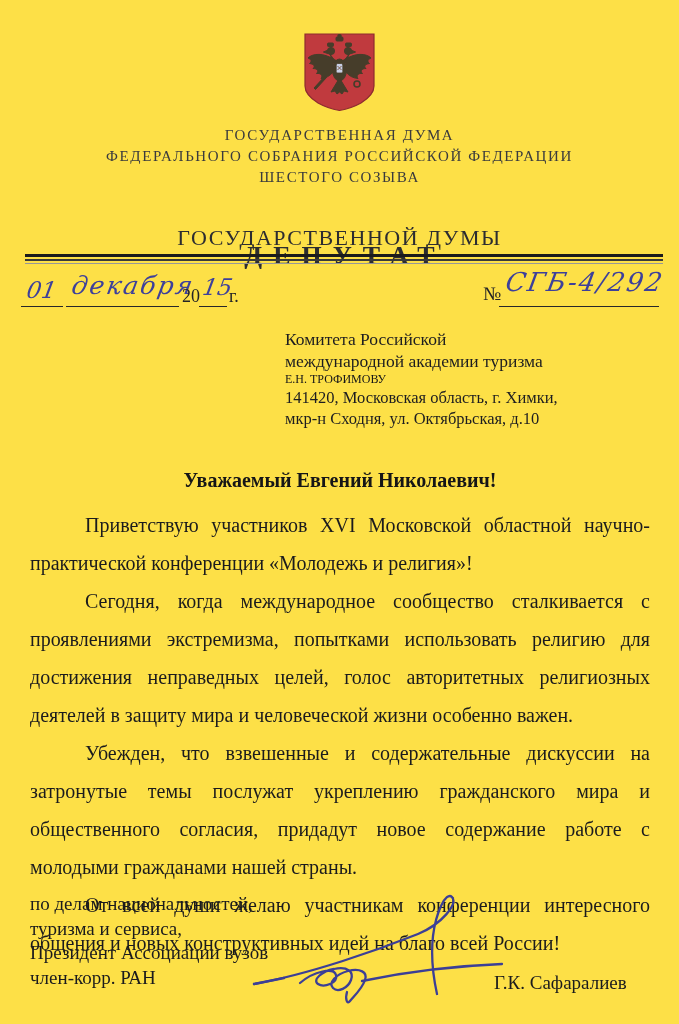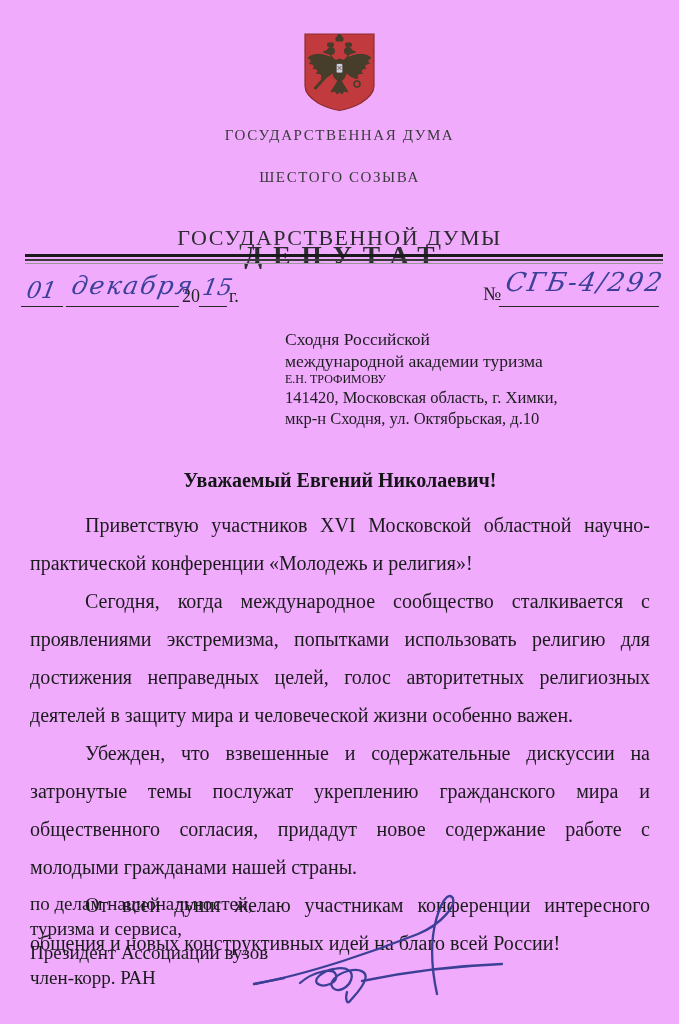--- a/index.html
+++ b/index.html
@@ -1,20 +1,20 @@
 <!DOCTYPE html>
 <html><head>
 <meta charset="utf-8">
 <style>
   html,body{margin:0;padding:0;background:#e8e8e8;}
   .page{
     position:relative;
     width:679px;height:1024px;
     margin:0 auto;
-    background:#f0abfc;
+    background:#fde047;
     font-family:"Liberation Serif", serif;
     color:#1c1c1e;
     overflow:hidden;
   }
   
   .emblem{position:absolute;left:300px;top:32px;width:79px;height:80px;}
   .lh-line{position:absolute;left:0;width:679px;text-align:center;color:#3a3a3d;}
   .lh-small{font-size:15px;letter-spacing:1.6px;}
   .lh1{top:127px;}
   .lh2{top:148px;}
@@ -99,20 +99,21 @@
         <path d="M25,44 L14,56 l1.5,1.5 L26.5,45.5 z"></path>
         <circle cx="57" cy="52" r="3" fill="none" stroke-width="1.6"></circle>
       </g>
 
       <rect x="36.2" y="31.5" width="6.6" height="9.5" rx="1.5" fill="#c9cfe6" stroke="#463d2a" stroke-width="0.8"></rect>
       <path d="M37.5,34 l4,4 M41.5,34 l-4,4" stroke="#70503a" stroke-width="0.9"></path>
     </svg>
   </div>
 
   <div class="lh-line lh-small lh1">ГОСУДАРСТВЕННАЯ ДУМА</div>
+  <div class="lh-line lh-small lh2">ФЕДЕРАЛЬНОГО СОБРАНИЯ РОССИЙСКОЙ ФЕДЕРАЦИИ</div>
   <div class="lh-line lh-small lh3">ШЕСТОГО СОЗЫВА</div>
   <div class="lh-line deputat">ДЕПУТАТ</div>
   <div class="lh-line duma2">ГОСУДАРСТВЕННОЙ ДУМЫ</div>
 
   <div class="rule rule1"></div>
   <div class="rule rule2"></div>
   <div class="rule rule3"></div>
 
   <span class="hw hw-day">01</span>
   <span class="hw hw-month">декабря</span>
@@ -120,21 +121,21 @@
   <span class="hw hw-year">15</span>
   <span class="printed p-g">г.</span>
   <span class="printed p-no">№</span>
   <span class="hw hw-number">СГБ-4/292</span>
   <div class="dline dl1"></div>
   <div class="dline dl2"></div>
   <div class="dline dl3"></div>
   <div class="dline dl4"></div>
 
   <div class="addressee">
-    <div class="addr-line">Сходня Российской</div>
+    <div class="addr-line">Комитета Российской</div>
     <div class="addr-line">международной академии туризма</div>
     <div class="addr-name">Е.Н. ТРОФИМОВУ</div>
     <div class="addr-post">
       <div>141420, Московская область, г. Химки,</div>
       <div>мкр-н Сходня, ул. Октябрьская, д.10</div>
     </div>
   </div>
 
   <div class="salutation">Уважаемый Евгений Николаевич!</div>
 
@@ -156,14 +157,15 @@
     <svg viewBox="0 0 258 124" width="258" height="124">
       <g fill="none" stroke="#3c3f96" stroke-width="2.3" stroke-linecap="round" stroke-linejoin="round">
         <path d="M4,100 C60,90 128,66 168,50 C192,40 208,20 202,13 C196,7 186,28 183,52 C181,70 183,92 187,110"></path>
         <path d="M50,99 C64,87 84,83 86,91 C88,99 74,104 68,100 C62,96 72,87 84,85 C98,82 104,88 101,96 C98,104 88,109 83,104 C78,99 86,90 98,87 C110,84 118,88 115,96 C112,105 104,112 100,117 C97,121 95,115 97,108"></path>
         <path d="M112,97 C150,89 202,82 252,80"></path>
         <path d="M4,100 C14,98 24,96 34,94"></path>
       </g>
     </svg>
   </div>
 
+  <div class="signer-name">Г.К. Сафаралиев</div>
 
 </div>
 
 </body></html>

